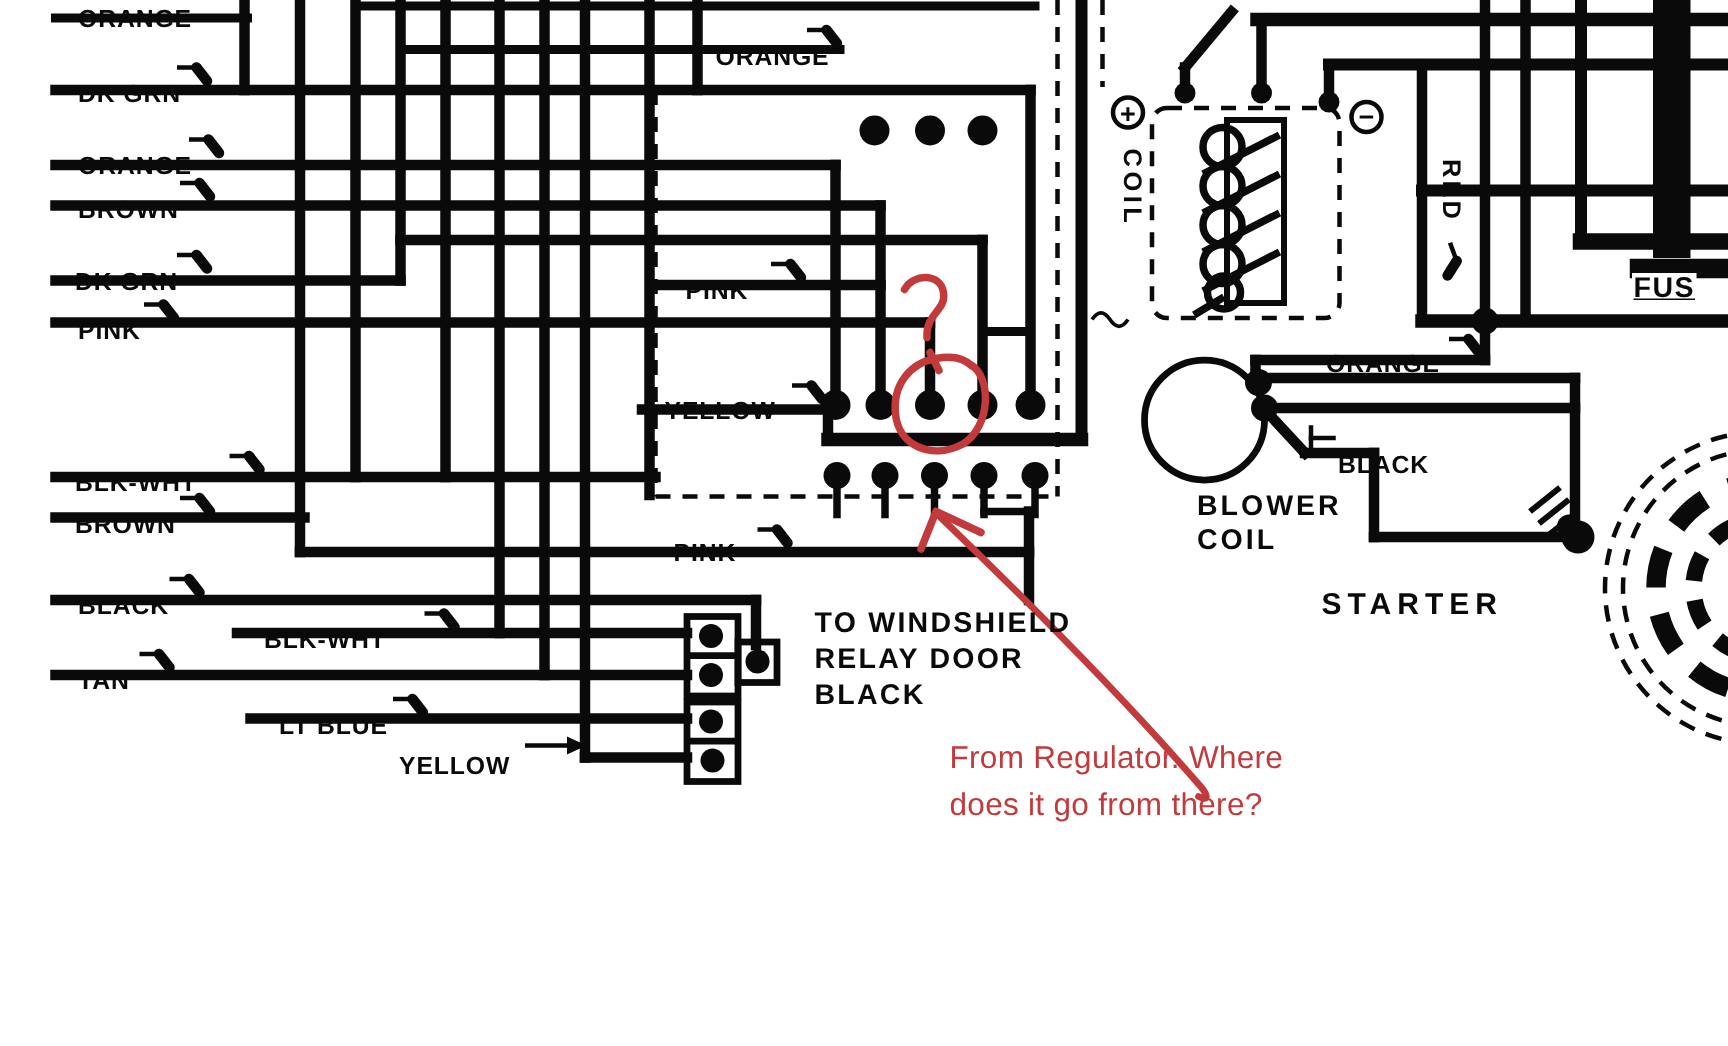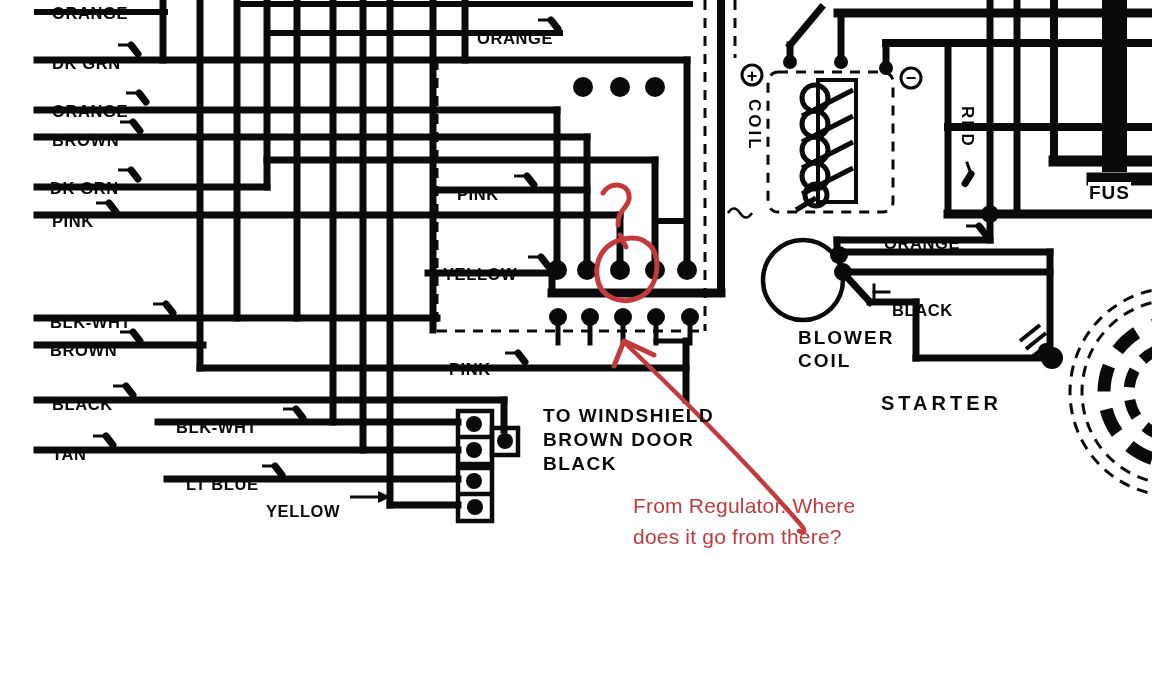--- a/index.html
+++ b/index.html
@@ -31,21 +31,21 @@
     letter-spacing:2px;line-height:23px;color:#0a0a0a;
   }
   .starter-lbl{
     position:absolute;left:881px;top:392px;
     font:700 20px "Liberation Sans",sans-serif;
     letter-spacing:4px;color:#0a0a0a;
   }
   .fus{
     position:absolute;left:1088px;top:182px;
     font:700 19px "Liberation Sans",sans-serif;
-    letter-spacing:1px;color:#0a0a0a;background:#fff;padding:0 1px;
+    letter-spacing:1px;color:#0a0a0a;background:#fff;padding:0 1px;text-decoration:underline;
   }
   .red-note{
     position:absolute;left:633px;top:490px;
     font:400 21px "Liberation Sans",sans-serif;
     line-height:31px;color:#c23a3c;letter-spacing:.2px;
   }
 </style>
 </head>
 <body>
 
@@ -284,21 +284,21 @@
   <div class="fus">FUS</div>
 
   <div class="blower">
     <div>BLOWER</div>
     <div>COIL</div>
   </div>
   <div class="starter-lbl">STARTER</div>
 
   <div class="relay-note">
     <div>TO WINDSHIELD</div>
-    <div>BROWN DOOR</div>
+    <div>RELAY DOOR</div>
     <div>BLACK</div>
   </div>
 
   <div class="red-note">
     <div>From Regulator.  Where</div>
     <div>does it go from there?</div>
   </div>
 
 </div>
 

